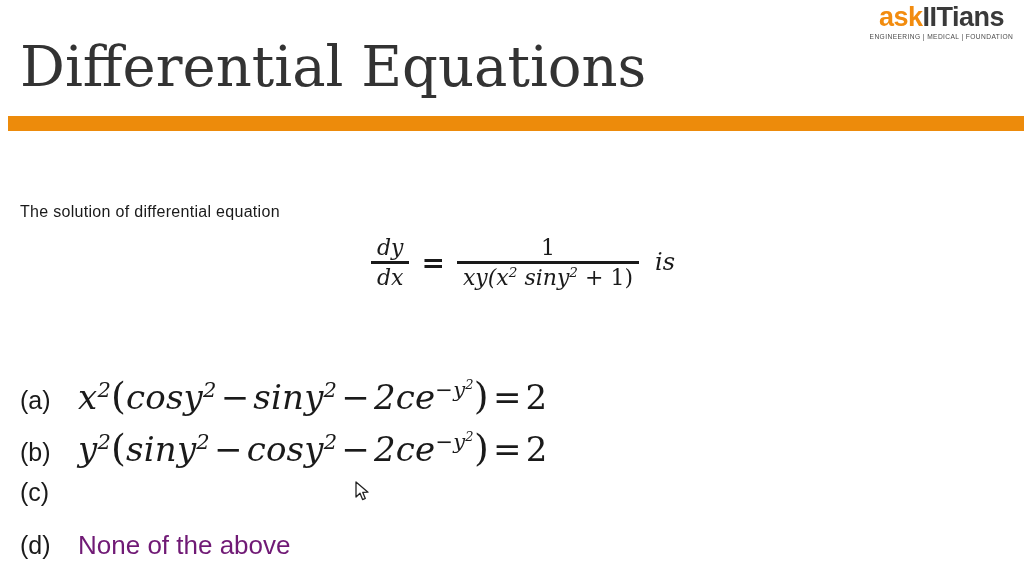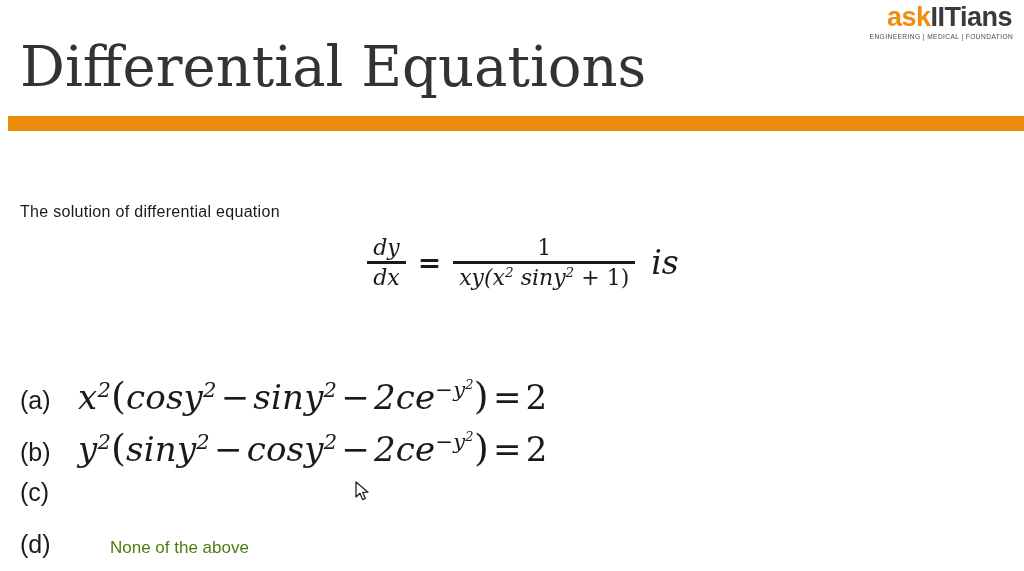--- a/index.html
+++ b/index.html
@@ -18,21 +18,21 @@
   
   #slide-header {
     position: relative;
     height: 136px;
   }
 
   #brand-logo {
     position: absolute;
     right: 12px;
     top: 4px;
-    text-align: right;
+    text-align: center;
     line-height: 1;
   }
   #brand-wordmark {
     font-family: "Liberation Sans", sans-serif;
     font-size: 27px;
     font-weight: bold;
     letter-spacing: -0.5px;
     white-space: nowrap;
   }
   .brand-ask { color: #F28C0F; }
@@ -132,21 +132,21 @@
   }
 
   #eq-sign {
     font-size: 28px;
     font-weight: bold;
     font-style: normal;
     margin: 0 8px;
     color: #1a1a1a;
   }
   #eq-trailing-is {
-    font-size: 33px;
+    font-size: 24px;
     margin-left: 12px;
   }
 
   
   #options-list {
     position: absolute;
     left: 20px;
     top: 238px;
     width: 960px;
   }
@@ -171,24 +171,23 @@
   .option-expr .op {
     font-style: normal;
     margin: 0 4px;
   }
   .option-expr .bigparen {
     font-style: normal;
     font-size: 1.12em;
   }
   .option-plain {
     font-family: "Liberation Sans", sans-serif;
-    font-size: 17px;
-    color: #4d7c0f;
-    white-space: nowrap;
-    margin-left: 32px;
+    font-size: 26px;
+    color: #701a75;
+    white-space: nowrap;
   }
 
   
   #mouse-cursor {
     position: absolute;
     left: 355px;
     top: 481px;
     width: 16px;
     height: 22px;
     pointer-events: none;

